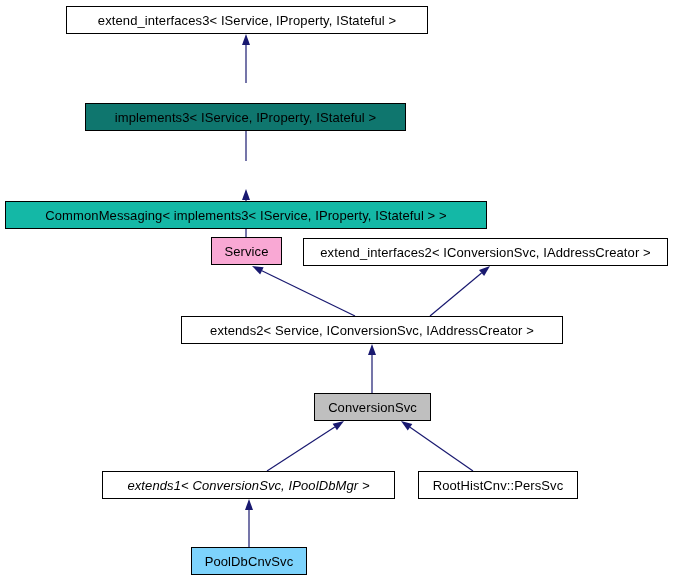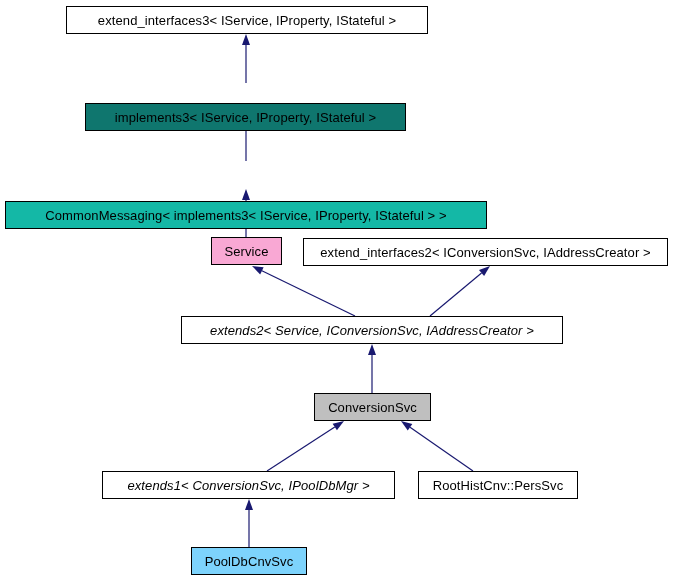--- a/index.html
+++ b/index.html
@@ -99,21 +99,21 @@
       </div>
       <div class="node" style="left: 5px; top: 161px; width: 482px; height: 28px; border-color: rgb(0, 0, 0); background: #14b8a6; margin-top: 40px;">
         <span class="node-label">CommonMessaging&lt; implements3&lt; IService, IProperty, IStateful &gt; &gt;</span>
       </div>
       <div class="node" style="left: 211px; top: 237px; width: 71px; height: 28px; border-color: rgb(0, 0, 0); background: #f9a8d4;">
         <span class="node-label">Service</span>
       </div>
       <div class="node" style="left: 303px; top: 238px; width: 365px; height: 28px; border-color: rgb(0, 0, 0); background: rgb(255, 255, 255);">
         <span class="node-label">extend_interfaces2&lt; IConversionSvc, IAddressCreator &gt;</span>
       </div>
-      <div class="node" style="left: 181px; top: 316px; width: 382px; height: 28px; border-color: rgb(0, 0, 0); background: rgb(255, 255, 255); font-style: italic;">
+      <div class="node" style="left: 181px; top: 316px; width: 382px; height: 28px; border-color: rgb(0, 0, 0); background: rgb(255, 255, 255);">
         <span class="node-label">extends2&lt; Service, IConversionSvc, IAddressCreator &gt;</span>
       </div>
       <div class="node highlight" style="left: 314px; top: 393px; width: 117px; height: 28px; border-color: rgb(0, 0, 0); background: rgb(191, 191, 191);">
         <span class="node-label">ConversionSvc</span>
       </div>
       <div class="node" style="left: 102px; top: 471px; width: 293px; height: 28px; border-color: rgb(0, 0, 0); background: rgb(255, 255, 255); font-style: italic;">
         <span class="node-label">extends1&lt; ConversionSvc, IPoolDbMgr &gt;</span>
       </div>
       <div class="node" style="left: 418px; top: 471px; width: 160px; height: 28px; border-color: rgb(0, 0, 0); background: rgb(255, 255, 255);">
         <span class="node-label">RootHistCnv::PersSvc</span>

